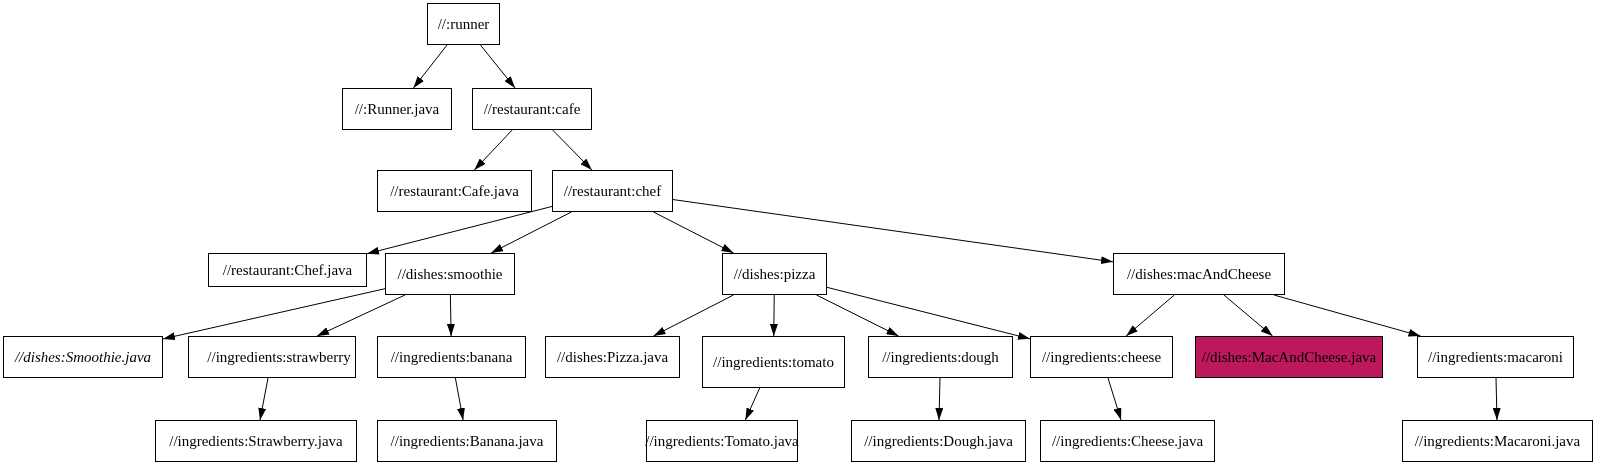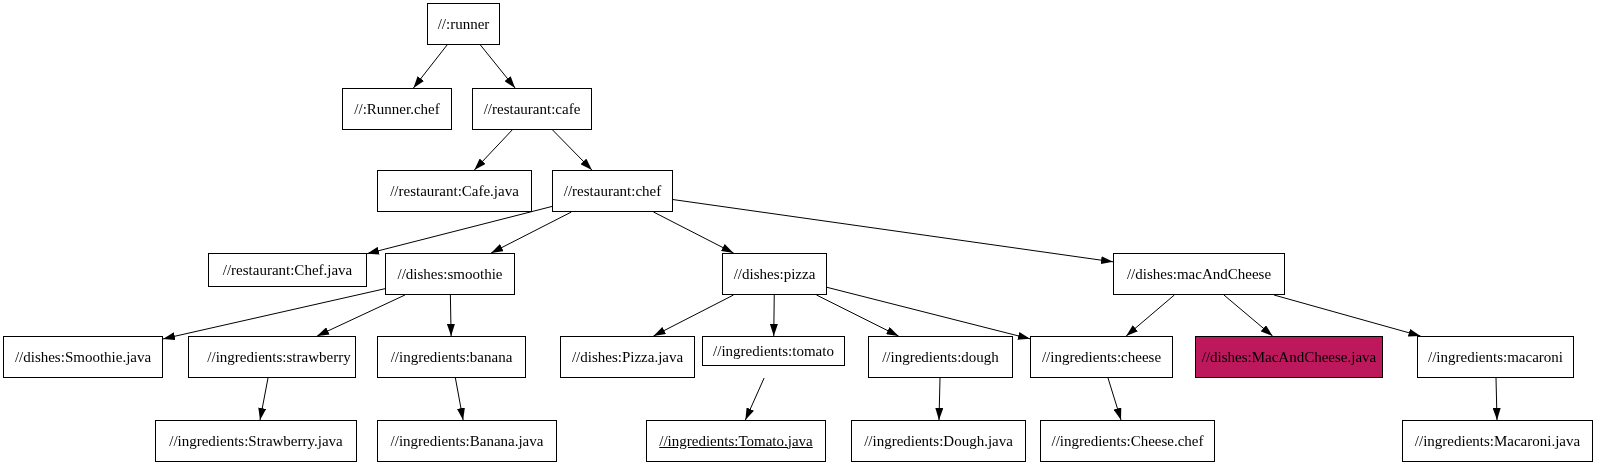--- a/index.html
+++ b/index.html
@@ -62,21 +62,21 @@
       <line x1="455.375" y1="378" x2="463.125" y2="420" stroke="#000000" stroke-width="1" marker-end="url(#arrow)"></line>
       <line x1="764.125" y1="378" x2="745.375" y2="420" stroke="#000000" stroke-width="1" marker-end="url(#arrow)"></line>
       <line x1="940" y1="378" x2="939" y2="420" stroke="#000000" stroke-width="1" marker-end="url(#arrow)"></line>
       <line x1="1108" y1="378" x2="1121" y2="420" stroke="#000000" stroke-width="1" marker-end="url(#arrow)"></line>
       <line x1="1496" y1="378" x2="1497" y2="420" stroke="#000000" stroke-width="1" marker-end="url(#arrow)"></line>
     </svg>
     <div class="node" style="left: 427px; top: 3px; width: 73px; height: 42px; background: rgb(255, 255, 255); border-color: rgb(0, 0, 0);">
       <span>//:runner</span>
     </div>
     <div class="node" style="left: 342px; top: 88px; width: 110px; height: 42px; background: rgb(255, 255, 255); border-color: rgb(0, 0, 0);">
-      <span>//:Runner.chef</span>
+      <span>//:Runner.java</span>
     </div>
     <div class="node" style="left: 472px; top: 88px; width: 120px; height: 42px; background: rgb(255, 255, 255); border-color: rgb(0, 0, 0);">
       <span>//restaurant:cafe</span>
     </div>
     <div class="node" style="left: 377px; top: 170px; width: 155px; height: 42px; background: rgb(255, 255, 255); border-color: rgb(0, 0, 0);">
       <span>//restaurant:Cafe.java</span>
     </div>
     <div class="node" style="left: 552px; top: 170px; width: 121px; height: 42px; background: rgb(255, 255, 255); border-color: rgb(0, 0, 0);">
       <span>//restaurant:chef</span>
     </div>
@@ -85,58 +85,58 @@
     </div>
     <div class="node" style="left: 385px; top: 253px; width: 130px; height: 42px; background: rgb(255, 255, 255); border-color: rgb(0, 0, 0);">
       <span>//dishes:smoothie</span>
     </div>
     <div class="node" style="left: 722px; top: 253px; width: 105px; height: 42px; background: rgb(255, 255, 255); border-color: rgb(0, 0, 0);">
       <span>//dishes:pizza</span>
     </div>
     <div class="node" style="left: 1113px; top: 253px; width: 172px; height: 42px; background: rgb(255, 255, 255); border-color: rgb(0, 0, 0);">
       <span>//dishes:macAndCheese</span>
     </div>
-    <div class="node" style="left: 3px; top: 336px; width: 160px; height: 42px; background: rgb(255, 255, 255); border-color: rgb(0, 0, 0);">
+    <div class="node" style="left: 3px; top: 336px; width: 160px; height: 42px; background: rgb(255, 255, 255); border-color: rgb(0, 0, 0); font-style: italic;">
       <span>//dishes:Smoothie.java</span>
     </div>
     <div class="node" style="left: 188px; top: 336px; width: 168px; height: 42px; background: rgb(255, 255, 255); border-color: rgb(0, 0, 0); padding-left: 14px;">
       <span>//ingredients:strawberry</span>
     </div>
     <div class="node" style="left: 377px; top: 336px; width: 149px; height: 42px; background: rgb(255, 255, 255); border-color: rgb(0, 0, 0);">
       <span>//ingredients:banana</span>
     </div>
-    <div class="node" style="left: 545px; top: 336px; width: 135px; height: 42px; background: rgb(255, 255, 255); border-color: rgb(0, 0, 0); margin-left: 15px;">
+    <div class="node" style="left: 545px; top: 336px; width: 135px; height: 42px; background: rgb(255, 255, 255); border-color: rgb(0, 0, 0);">
       <span>//dishes:Pizza.java</span>
     </div>
-    <div class="node" style="left: 702px; top: 336px; width: 143px; height: 30px; background: rgb(255, 255, 255); border-color: rgb(0, 0, 0);">
+    <div class="node" style="left: 702px; top: 336px; width: 143px; height: 52px; background: rgb(255, 255, 255); border-color: rgb(0, 0, 0);">
       <span>//ingredients:tomato</span>
     </div>
     <div class="node" style="left: 868px; top: 336px; width: 145px; height: 42px; background: rgb(255, 255, 255); border-color: rgb(0, 0, 0);">
       <span>//ingredients:dough</span>
     </div>
     <div class="node" style="left: 1030px; top: 336px; width: 143px; height: 42px; background: rgb(255, 255, 255); border-color: rgb(0, 0, 0);">
       <span>//ingredients:cheese</span>
     </div>
     <div class="node" style="left: 1195px; top: 336px; width: 188px; height: 42px; background: #be185d; border-color: rgb(0, 0, 0);">
       <span>//dishes:MacAndCheese.java</span>
     </div>
     <div class="node" style="left: 1417px; top: 336px; width: 157px; height: 42px; background: rgb(255, 255, 255); border-color: rgb(0, 0, 0);">
       <span>//ingredients:macaroni</span>
     </div>
     <div class="node" style="left: 155px; top: 420px; width: 202px; height: 42px; background: rgb(255, 255, 255); border-color: rgb(0, 0, 0);">
       <span>//ingredients:Strawberry.java</span>
     </div>
     <div class="node" style="left: 377px; top: 420px; width: 180px; height: 42px; background: rgb(255, 255, 255); border-color: rgb(0, 0, 0);">
       <span>//ingredients:Banana.java</span>
     </div>
-    <div class="node" style="left: 646px; top: 420px; width: 180px; height: 42px; background: rgb(255, 255, 255); border-color: rgb(0, 0, 0); text-decoration: underline;">
+    <div class="node" style="left: 646px; top: 420px; width: 152px; height: 42px; background: rgb(255, 255, 255); border-color: rgb(0, 0, 0);">
       <span>//ingredients:Tomato.java</span>
     </div>
     <div class="node" style="left: 851px; top: 420px; width: 175px; height: 42px; background: rgb(255, 255, 255); border-color: rgb(0, 0, 0);">
       <span>//ingredients:Dough.java</span>
     </div>
     <div class="node" style="left: 1040px; top: 420px; width: 175px; height: 42px; background: rgb(255, 255, 255); border-color: rgb(0, 0, 0);">
-      <span>//ingredients:Cheese.chef</span>
+      <span>//ingredients:Cheese.java</span>
     </div>
     <div class="node" style="left: 1402px; top: 420px; width: 191px; height: 42px; background: rgb(255, 255, 255); border-color: rgb(0, 0, 0);">
       <span>//ingredients:Macaroni.java</span>
     </div>
   </div>
 
 </body></html>

